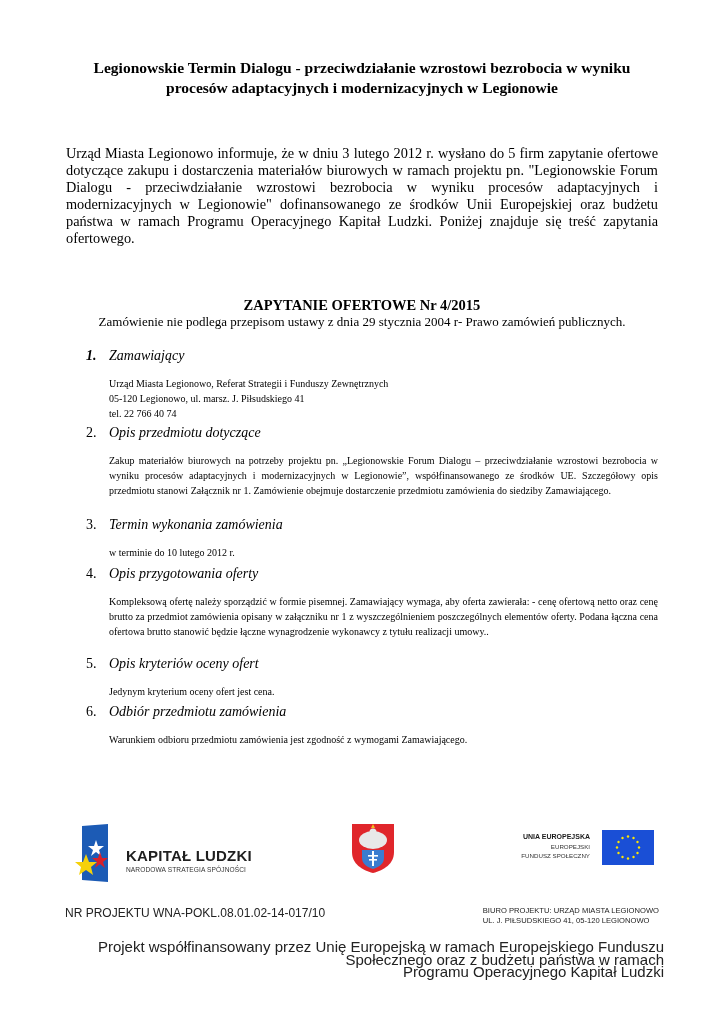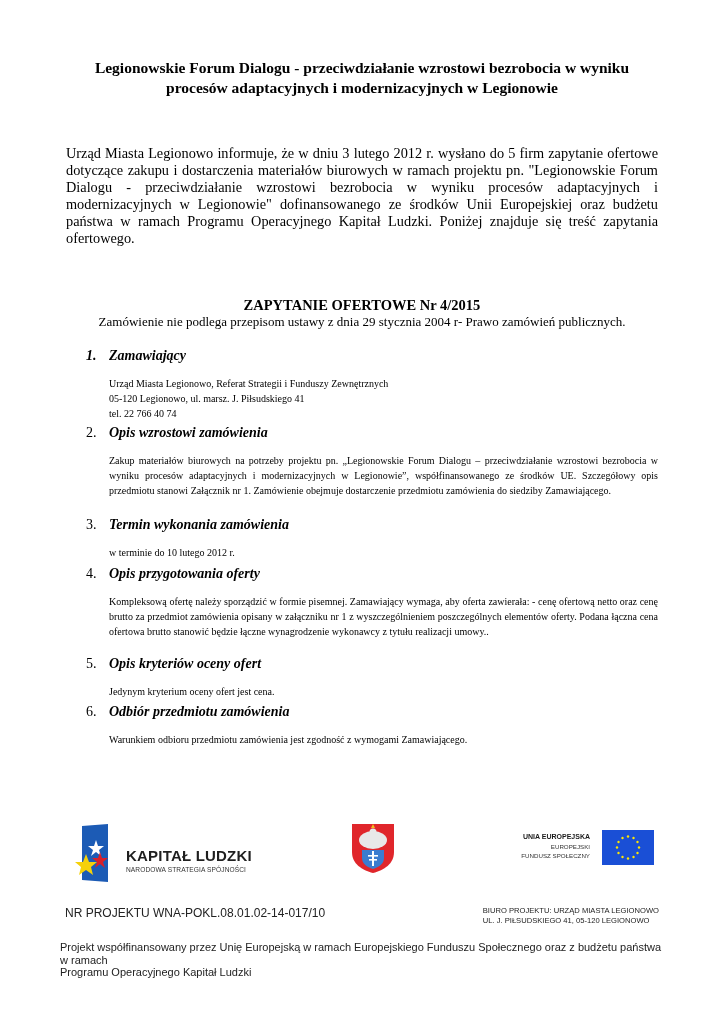--- a/index.html
+++ b/index.html
@@ -19,66 +19,66 @@
     position: absolute; left: 60px; width: 604px; top: 296px;
     text-align: center; font-weight: bold; font-size: 14.5px; line-height: 18px;
   }
   .zap-sub {
     position: absolute; left: 40px; width: 644px; top: 313px;
     text-align: center; font-size: 13px; line-height: 18px; white-space: nowrap;
   }
   .section { position: absolute; left: 86px; width: 572px; }
   .sec-num { position: absolute; left: 0; top: 0; font-size: 14px; line-height: 18px; width: 22px; }
   .sec-num.italic-bold { font-style: italic; font-weight: bold; }
-  .sec-title { margin-left: 23px; font-style: italic; font-weight: bold; font-size: 14px; line-height: 18px; }
+  .sec-title { margin-left: 23px; font-style: italic; font-weight: normal; font-size: 14px; line-height: 18px; }
   .sec-body { margin-left: 23px; font-size: 10px; line-height: 14.8px; text-align: justify; margin-top: 12px; }
   .sec-body .line { display: block; }
 
   .logos { position: absolute; left: 60px; top: 812px; width: 604px; height: 66px; }
   .kl-logo { position: absolute; left: 8px; top: 12px; width: 190px; height: 60px; }
   .kl-flag { position: absolute; left: 6px; top: 0; width: 34px; height: 58px; }
   .kl-text-main { position: absolute; left: 58px; top: 23px; font-size: 15px; font-weight: bold; color: #1f1f1f; letter-spacing: 0.2px; white-space: nowrap; }
   .kl-text-sub { position: absolute; left: 58px; top: 42px; font-size: 6.6px; color: #333; white-space: nowrap; letter-spacing: 0.1px; }
   .herb { position: absolute; left: 290px; top: 10px; width: 46px; height: 52px; }
   .ue-logo { position: absolute; left: 460px; top: 17px; width: 134px; height: 38px; }
   .ue-text { position: absolute; right: 64px; top: 3px; text-align: right; white-space: nowrap; }
   .ue-text .l1 { font-size: 7px; font-weight: bold; color: #1a1a1a; line-height: 10px; }
   .ue-text .l2 { font-size: 6.2px; color: #333; line-height: 9px; }
   .ue-flag { position: absolute; right: 0; top: 1px; width: 52px; height: 35px; }
 
   .foot-left { position: absolute; left: 65px; top: 906px; font-size: 12px; color: #222; white-space: nowrap; }
   .foot-right { position: absolute; right: 65px; top: 906px; font-size: 7.6px; color: #222; text-align: left; line-height: 10px; white-space: nowrap; }
-  .foot-bottom { position: absolute; left: 60px; width: 604px; top: 941px; font-size: 11px; line-height: 12.5px; color: #222; text-align: left; }
+  .foot-bottom { position: absolute; left: 60px; width: 604px; top: 941px; font-size: 15px; line-height: 12.5px; color: #222; text-align: right; }
 </style>
 </head>
 <body>
 
 <div class="title serif">
-  <div>Legionowskie Forum Dialogu - przeciwdziałanie wzrostowi bezrobocia w wyniku</div>
+  <div>Legionowskie Termin Dialogu - przeciwdziałanie wzrostowi bezrobocia w wyniku</div>
   <div>procesów adaptacyjnych i modernizacyjnych w Legionowie</div>
 </div>
 
 <div class="intro serif">Urząd Miasta Legionowo informuje, że w dniu 3 lutego 2012 r. wysłano do 5 firm zapytanie ofertowe dotyczące zakupu i dostarczenia materiałów biurowych w ramach projektu pn. "Legionowskie Forum Dialogu - przeciwdziałanie wzrostowi bezrobocia w wyniku procesów adaptacyjnych i modernizacyjnych w Legionowie" dofinansowanego ze środków Unii Europejskiej oraz budżetu państwa w ramach Programu Operacyjnego Kapitał Ludzki. Poniżej znajduje się treść zapytania ofertowego.</div>
 
 <div class="zap-head serif">ZAPYTANIE OFERTOWE Nr 4/2015</div>
 <div class="zap-sub serif">Zamówienie nie podlega przepisom ustawy z dnia 29 stycznia 2004 r- Prawo zamówień publicznych.</div>
 
 <div class="section serif" style="top:347px;">
   <div class="sec-num italic-bold">1.</div>
   <div class="sec-title">Zamawiający</div>
   <div class="sec-body">
     <span class="line">Urząd Miasta Legionowo, Referat Strategii i Funduszy Zewnętrznych</span>
     <span class="line">05-120 Legionowo, ul. marsz. J. Piłsudskiego 41</span>
     <span class="line">tel. 22 766 40 74</span>
   </div>
 </div>
 
 <div class="section serif" style="top:424px;">
   <div class="sec-num">2.</div>
-  <div class="sec-title">Opis wzrostowi zamówienia</div>
+  <div class="sec-title">Opis przedmiotu dotyczące</div>
   <div class="sec-body">Zakup materiałów biurowych na potrzeby projektu pn. „Legionowskie Forum Dialogu – przeciwdziałanie wzrostowi bezrobocia w wyniku procesów adaptacyjnych i modernizacyjnych w Legionowie”, współfinansowanego ze środków UE. Szczegółowy opis przedmiotu stanowi Załącznik nr 1. Zamówienie obejmuje dostarczenie przedmiotu zamówienia do siedziby Zamawiającego.</div>
 </div>
 
 <div class="section serif" style="top:516px;">
   <div class="sec-num">3.</div>
   <div class="sec-title">Termin wykonania zamówienia</div>
   <div class="sec-body">w terminie do 10 lutego 2012 r.</div>
 </div>
 
 <div class="section serif" style="top:565px;">

